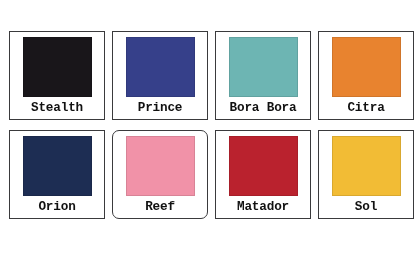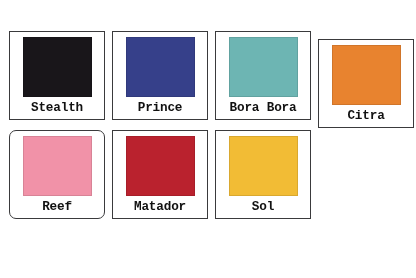--- a/index.html
+++ b/index.html
@@ -80,25 +80,29 @@
     <div class="swatch-card" style="border-color: rgb(58, 58, 60);">
       <div class="swatch-chip" style="background-color: rgb(54, 64, 138);"></div>
       <div class="swatch-label" style="color: rgb(17, 17, 17);">Prince</div>
     </div>
 
     <div class="swatch-card" style="border-color: rgb(58, 58, 60);">
       <div class="swatch-chip" style="background-color: rgb(109, 181, 179);"></div>
       <div class="swatch-label" style="color: rgb(17, 17, 17);">Bora Bora</div>
     </div>
 
-    <div class="swatch-card" style="border-color: rgb(58, 58, 60); margin-top: 8px;">
+    <div class="swatch-card" style="border-color: rgb(58, 58, 60);">
       <div class="swatch-chip" style="background-color: rgb(232, 131, 47);"></div>
       <div class="swatch-label" style="color: rgb(17, 17, 17);">Citra</div>
     </div>
 
+    <div class="swatch-card" style="border-color: rgb(58, 58, 60);">
+      <div class="swatch-chip" style="background-color: rgb(29, 45, 83);"></div>
+      <div class="swatch-label" style="color: rgb(17, 17, 17);">Orion</div>
+    </div>
 
     <div class="swatch-card" style="border-color: rgb(58, 58, 60); border-radius: 7px;">
       <div class="swatch-chip" style="background-color: rgb(241, 146, 168);"></div>
       <div class="swatch-label" style="color: rgb(17, 17, 17);">Reef</div>
     </div>
 
     <div class="swatch-card" style="border-color: rgb(58, 58, 60); text-align: center;">
       <div class="swatch-chip" style="background-color: rgb(186, 34, 46);"></div>
       <div class="swatch-label" style="color: rgb(17, 17, 17);">Matador</div>
     </div>

